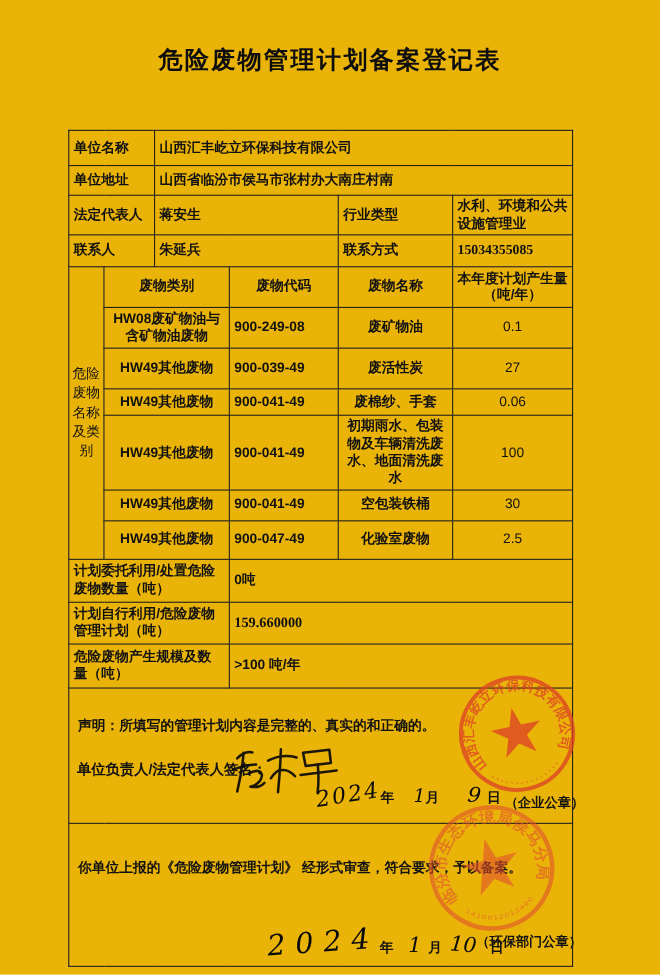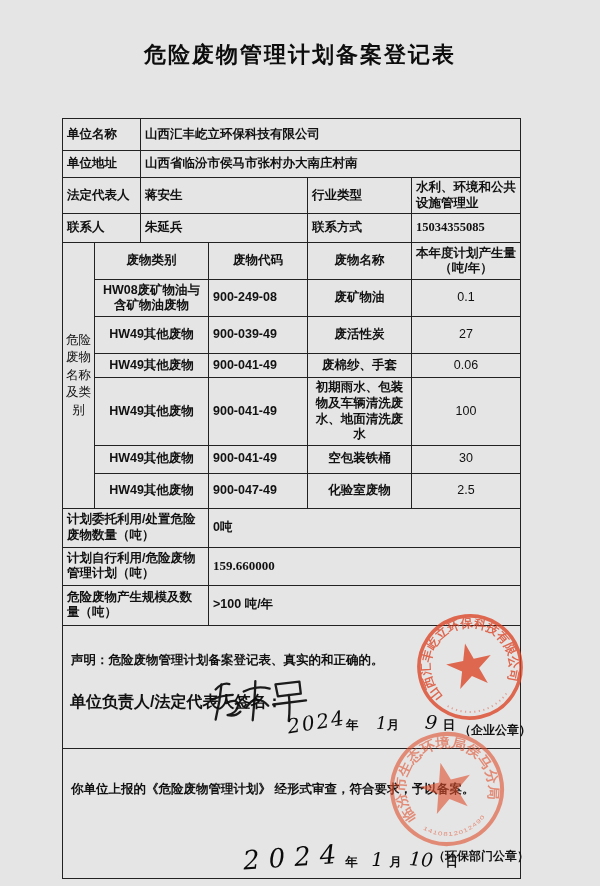--- a/index.html
+++ b/index.html
@@ -2,21 +2,21 @@
 <html><head>
 <meta charset="utf-8">
 <style>
   html,body{margin:0;padding:0;}
   body{
     width:600px;height:886px;background:#ffffff;
     font-family:"Liberation Sans", sans-serif;
     color:#111;
     position:relative;overflow:hidden;
   }
-  .page{position:absolute;left:0;top:0;width:600px;height:886px;background:#e5e5e5;}
+  .page{position:absolute;left:0;top:0;width:600px;height:886px;background:#eab308;}
   .doc-title{
     position:absolute;left:0;top:40px;width:600px;text-align:center;
     font-size:22px;font-weight:700;letter-spacing:2px;color:#0d0d0d;
   }
   .record-line{
     position:absolute;left:66px;top:92px;font-size:13.5px;font-weight:700;color:#0d0d0d;
   }
   table.form{
     position:absolute;left:62px;top:118px;width:458px;
     border-collapse:collapse;table-layout:fixed;
@@ -36,21 +36,21 @@
   td.code{font-weight:600;font-size:12px;font-family:"Liberation Sans",sans-serif;}
   td.amt{text-align:center;font-weight:500;font-size:12px;}
   td.hdr{text-align:center;font-weight:700;font-size:12px;padding:2px 2px;}
   .vlabel{
     width:28px;margin:0 auto;word-break:break-all;text-align:center;
     font-weight:400;font-size:12.5px;line-height:1.4;
   }
   td.freecell{position:relative;padding:0;}
   .abs{position:absolute;}
   .stmt{font-weight:700;font-size:12.5px;}
-  .signlbl{font-weight:700;font-size:16px;}
+  .signlbl{font-weight:700;font-size:13px;}
   .print-date{font-weight:700;font-size:12.5px;}
   .hw{
     font-family:"DejaVu Serif", serif;font-style:italic;color:#0a0a0a;display:inline-block;
   }
   .sealnote{font-weight:700;font-size:12px;white-space:nowrap;}
   .stamp{position:absolute;pointer-events:none;}
   .sig-svg{position:absolute;}
 </style>
 </head>
 <body>
@@ -150,21 +150,21 @@
       <td class="lbl" colspan="3">计划自行利用/危险废物管理计划（吨）</td>
       <td class="val-serif" colspan="3" style="font-size:13px">159.660000</td>
     </tr>
     <tr style="height:40px">
       <td class="lbl" colspan="3">危险废物产生规模及数量（吨）</td>
       <td class="val" colspan="3">&gt;100 吨/年</td>
     </tr>
 
     <tr style="height:123px">
       <td class="freecell" colspan="6">
-        <div class="abs stmt" style="left:8px;top:27px;">声明：危险废物管理计划备案登记表、真实的和正确的。</div>
+        <div class="abs stmt" style="left:8px;top:27px;">声明：所填写的管理计划内容是完整的、真实的和正确的。</div>
         <div class="abs signlbl" style="left:7px;top:66px;">单位负责人/法定代表人签名：</div>
         <svg class="sig-svg" style="left:146px;top:50px;" width="100" height="48" viewBox="0 0 100 48">
           <g stroke="#0a0a0a" stroke-width="2.3" fill="none" stroke-linecap="round" stroke-linejoin="round" opacity="0.92" transform="rotate(-2 50 24)">
             <path d="M7 12 Q14 5 21 7"></path>
             <path d="M3 22 Q13 18 24 18"></path>
             <path d="M13 7 Q11 24 6 42"></path>
             <path d="M17 26 Q28 21 29 28 Q28 36 18 38 Q26 40 31 35"></path>
             <path d="M47 5 Q46 22 43 44"></path>
             <path d="M35 15 Q48 9 61 13"></path>
             <path d="M37 31 Q43 23 47 24 M59 30 Q53 23 47 24"></path>

